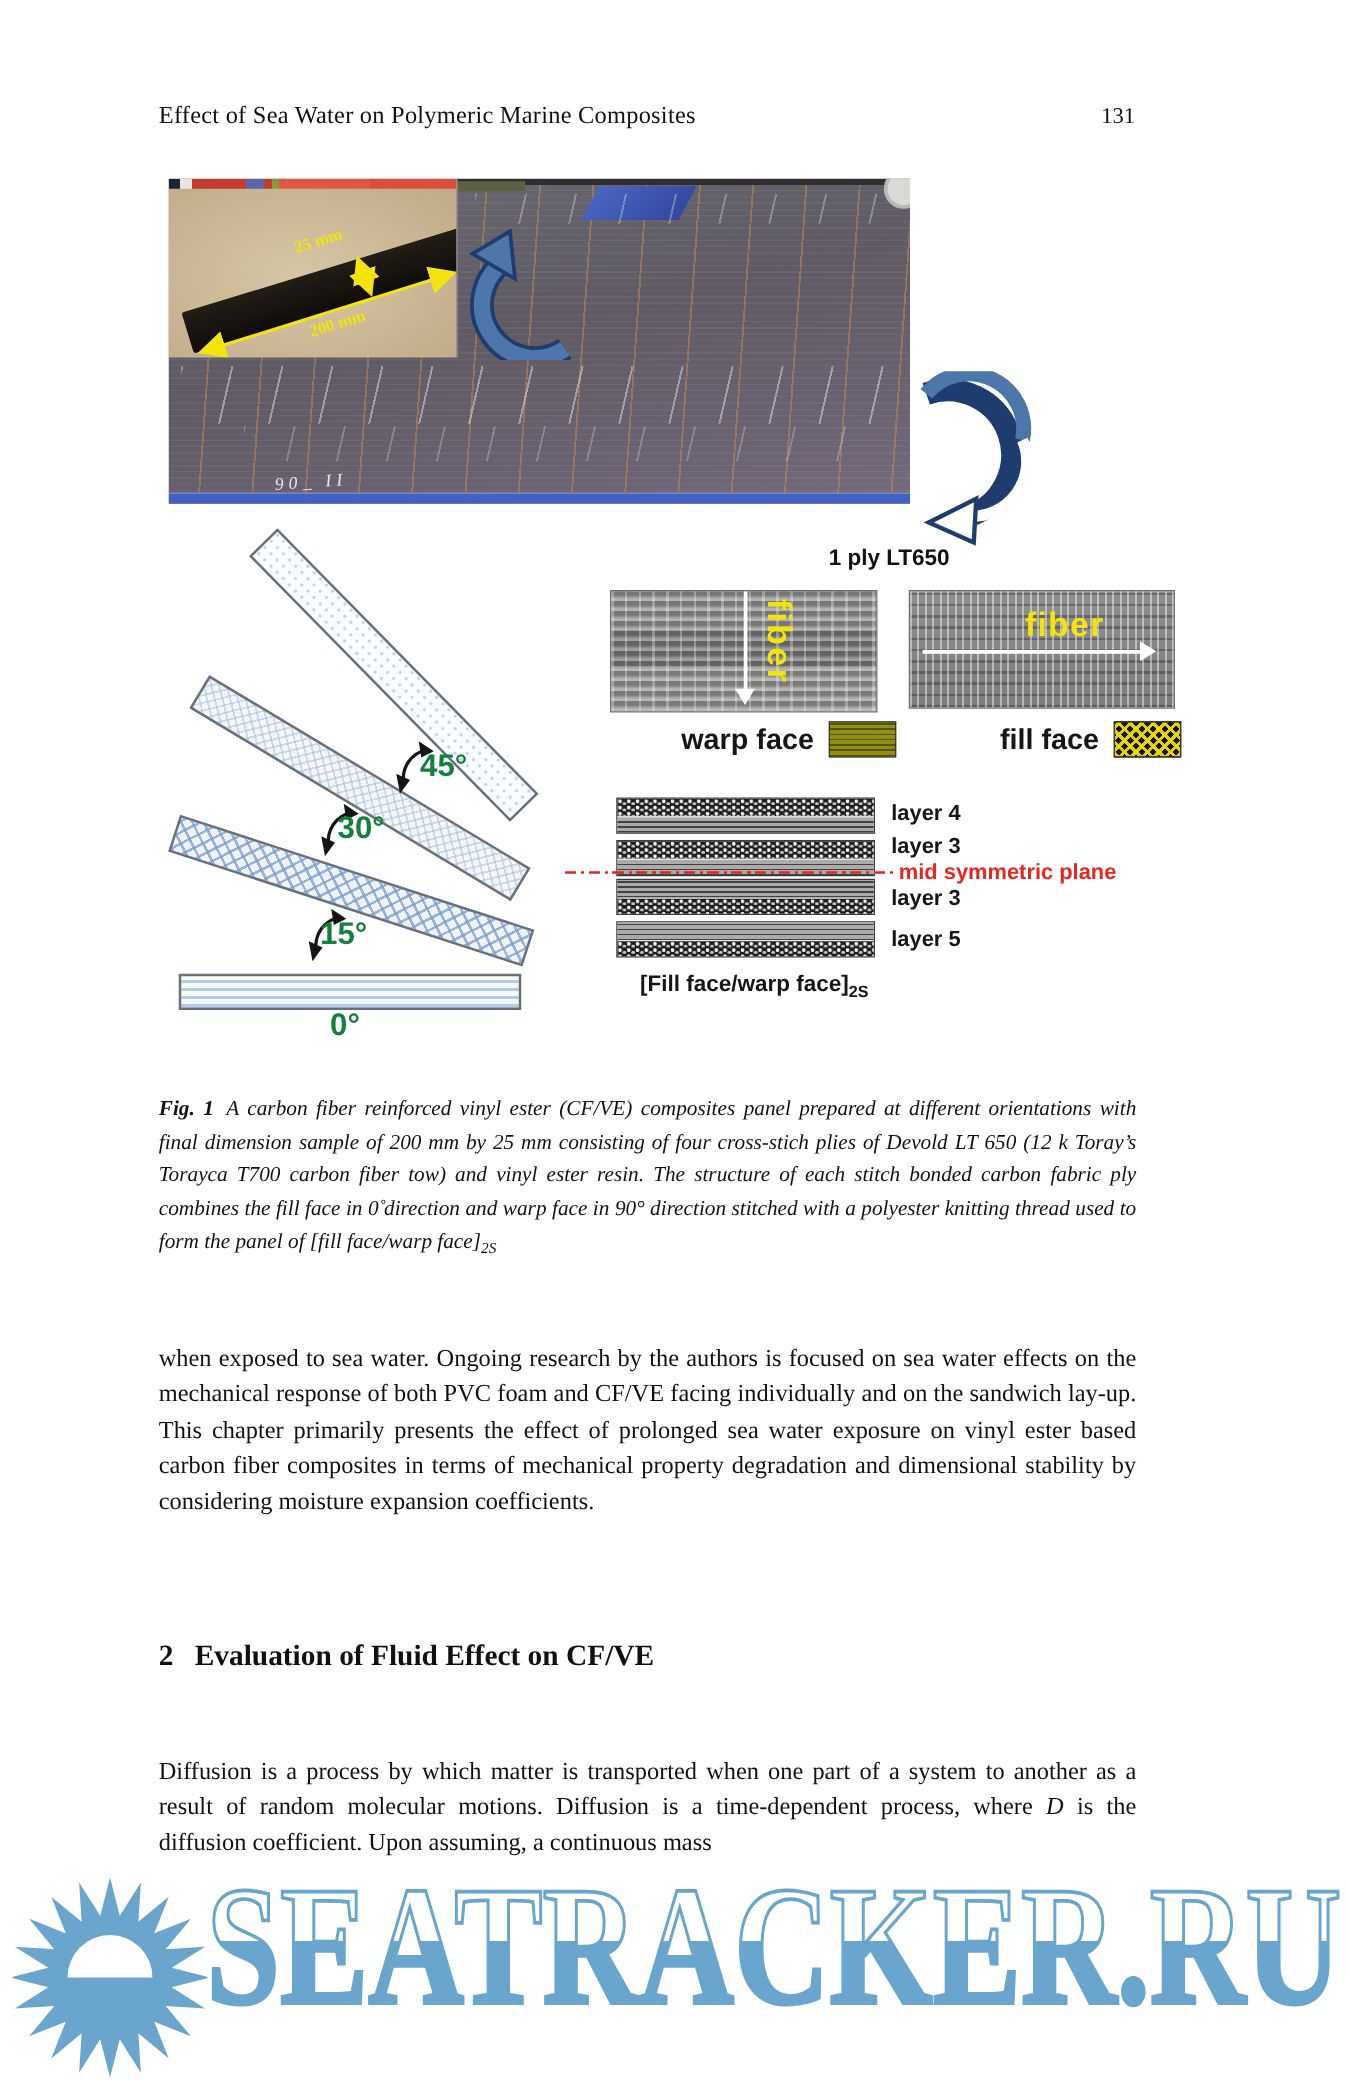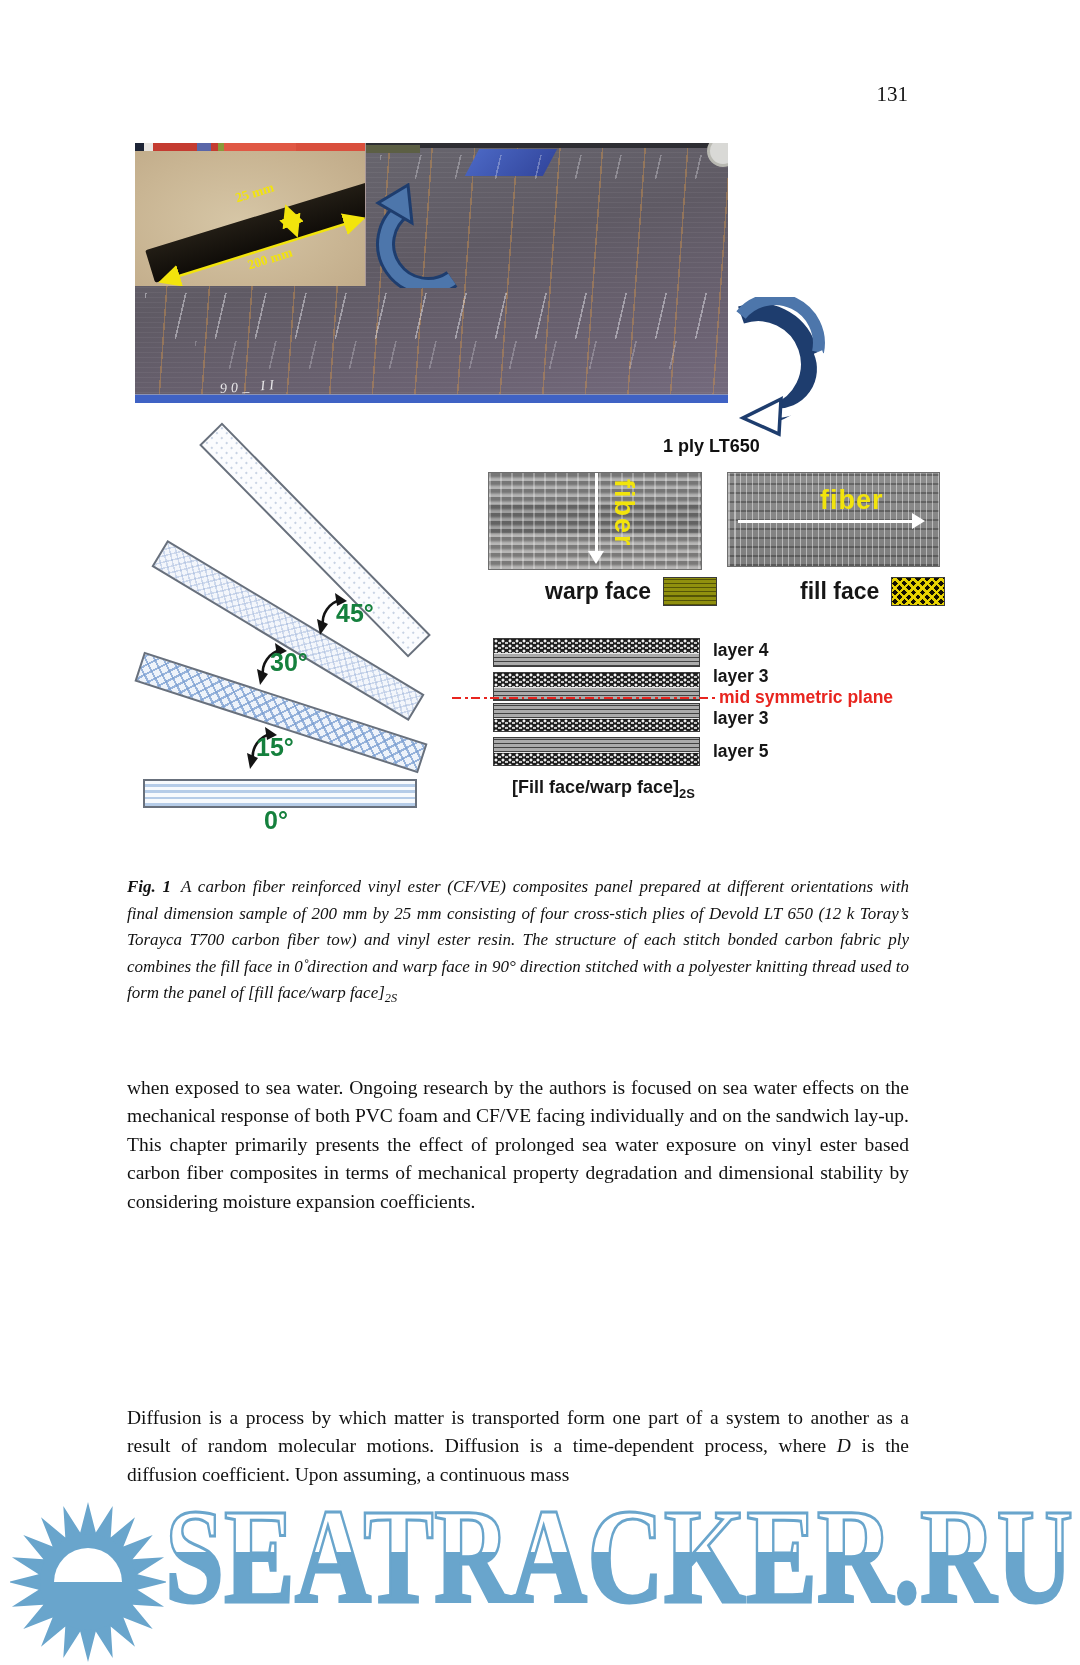--- a/index.html
+++ b/index.html
@@ -2,21 +2,21 @@
 <html><head>
 <meta charset="utf-8">
 <style>
   html,body{margin:0;padding:0;background:#ffffff;}
   #page{position:relative;width:1080px;height:1665px;background:#fff;overflow:hidden;
         font-family:"Liberation Serif", serif;color:#111;}
   .abs{position:absolute;}
 
   
   .header-title{left:127px;top:82px;font-size:19.5px;letter-spacing:.2px;}
-  .page-num{left:818px;top:82px;width:90px;text-align:right;font-size:21px;}
+  .page-num{left:818px;top:82px;width:90px;text-align:right;font-size:18px;}
 
   
   .photo{left:135px;top:143px;width:593px;height:260px;overflow:hidden;
     background:
       repeating-linear-gradient(94deg, rgba(0,0,0,0) 0 41px, rgba(205,145,75,.45) 41px 42.5px),
       repeating-linear-gradient(0deg, rgba(255,255,255,.05) 0 1px, rgba(0,0,0,0) 1px 5px),
       linear-gradient(168deg,#6b6a72 0%,#5f5a64 45%,#6b6272 80%,#756b7e 100%);}
   .photo-top-edge{left:230px;top:0;width:363px;height:5px;background:#2e2e33;}
   .olive-patch{left:230px;top:2px;width:55px;height:8px;background:#5c5f44;}
   .blue-tape{left:337px;top:6px;width:78px;height:27px;background:linear-gradient(115deg,#4a66c2,#33479e);transform:skewX(-28deg);}
@@ -121,20 +121,21 @@
 
   
   .wm-sun{left:10px;top:1500px;}
   .wm-text{left:160px;top:1480px;}
 </style>
 </head>
 <body>
 
 <div id="page">
 
+  <div class="abs header-title">Effect of Sea Water on Polymeric Marine Composites</div>
   <div class="abs page-num">131</div>
 
   <div class="abs photo">
     <div class="abs photo-top-edge"></div>
     <div class="abs olive-patch"></div>
     <div class="abs blue-tape"></div>
     <div class="abs white-roll"></div>
     <div class="abs chalk chalk-a"></div>
     <div class="abs chalk chalk-b"></div>
     <div class="abs chalk chalk-c"></div>
@@ -247,23 +248,26 @@
   <div class="abs angle-label lab-30">30°</div>
   <div class="abs angle-label lab-15">15°</div>
   <div class="abs angle-label lab-0">0°</div>
 
   <p class="abs caption">
     <span class="tag">Fig. 1</span><span>A carbon fiber reinforced vinyl ester (CF/VE) composites panel prepared at different orientations with final dimension sample of 200 mm by 25 mm consisting of four cross-stich plies of Devold LT 650 (12 k Toray’s Torayca T700 carbon fiber tow) and vinyl ester resin. The structure of each stitch bonded carbon fabric ply combines the fill face in 0̊ direction and warp face in 90° direction stitched with a polyester knitting thread used to form the panel of [fill face/warp face]</span><span class="sub">2S</span>
   </p>
 
   <p class="abs para para-1">when exposed to sea water. Ongoing research by the authors is focused on sea water effects on the mechanical response of both PVC foam and CF/VE facing individually and on the sandwich lay-up. This chapter primarily presents the effect of prolonged sea water exposure on vinyl ester based carbon fiber composites in terms of mechanical property degradation and dimensional stability by considering moisture expansion coefficients.</p>
 
+  <h2 class="abs heading" style="margin:0">
+    <span class="sec-num">2</span><span>Evaluation of Fluid Effect on CF/VE</span>
+  </h2>
 
   <p class="abs para para-2">
-    <span>Diffusion is a process by which matter is transported form one part of a system to another as a result of random molecular motions. Diffusion is a time-dependent process, where </span><span class="ital">D</span><span> is the diffusion coefficient. Upon assuming, a continuous mass</span>
+    <span>Diffusion is a process by which matter is transported when one part of a system to another as a result of random molecular motions. Diffusion is a time-dependent process, where </span><span class="ital">D</span><span> is the diffusion coefficient. Upon assuming, a continuous mass</span>
   </p>
 
   <svg class="abs wm-sun" width="156" height="165" viewBox="0 0 156 165">
     <polygon id="wm-star" points="78.0,2.0 85.8,32.6 102.7,5.9 100.7,37.4 125.0,17.3 113.4,46.6 142.7,35.0 122.6,59.3 154.1,57.3 127.4,74.2 158.0,82.0 127.4,89.8 154.1,106.7 122.6,104.7 142.7,129.0 113.4,117.4 125.0,146.7 100.7,126.6 102.7,158.1 85.8,131.4 78.0,162.0 70.2,131.4 53.3,158.1 55.3,126.6 31.0,146.7 42.6,117.4 13.3,129.0 33.4,104.7 1.9,106.7 28.6,89.8 -2.0,82.0 28.6,74.2 1.9,57.3 33.4,59.3 13.3,35.0 42.6,46.6 31.0,17.3 55.3,37.4 53.3,5.9 70.2,32.6" fill="#69a5cc"></polygon>
     <circle cx="78" cy="82" r="48" fill="#69a5cc"></circle>
     <path d="M44,82 A34,34 0 0 1 112,82 Z" fill="#ffffff"></path>
   </svg>
   <svg class="abs wm-text" width="918" height="150" viewBox="0 0 918 150">
     <defs>
       <linearGradient id="wmg" x1="0" y1="0" x2="0" y2="1">

